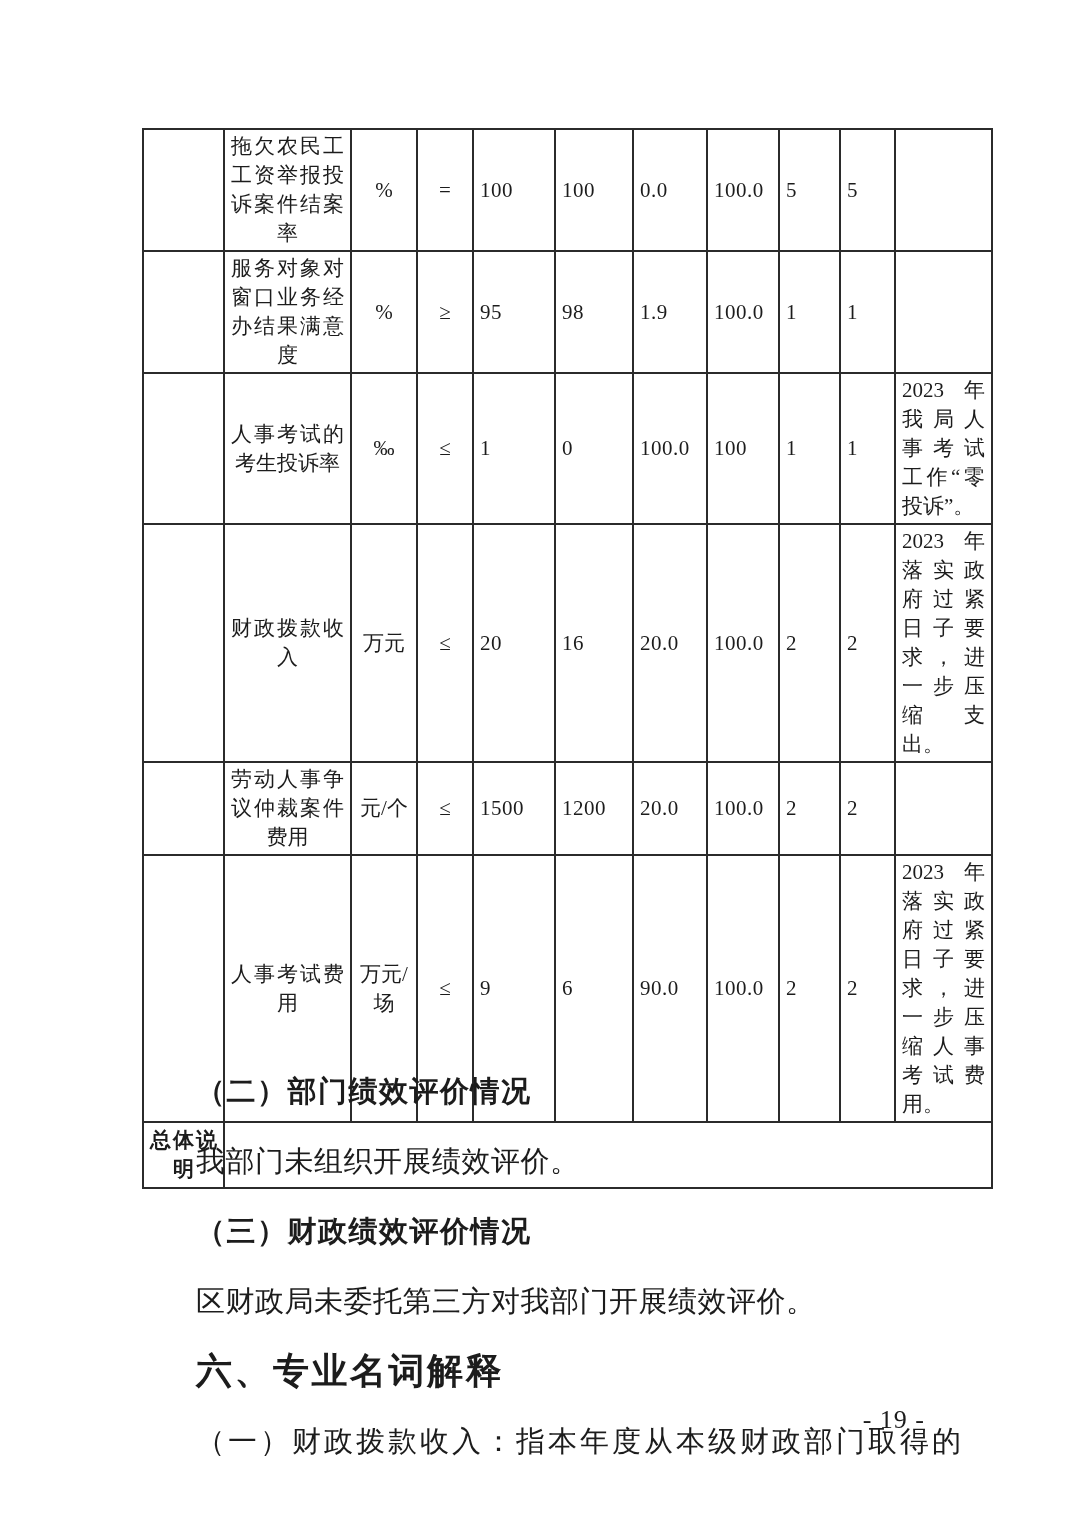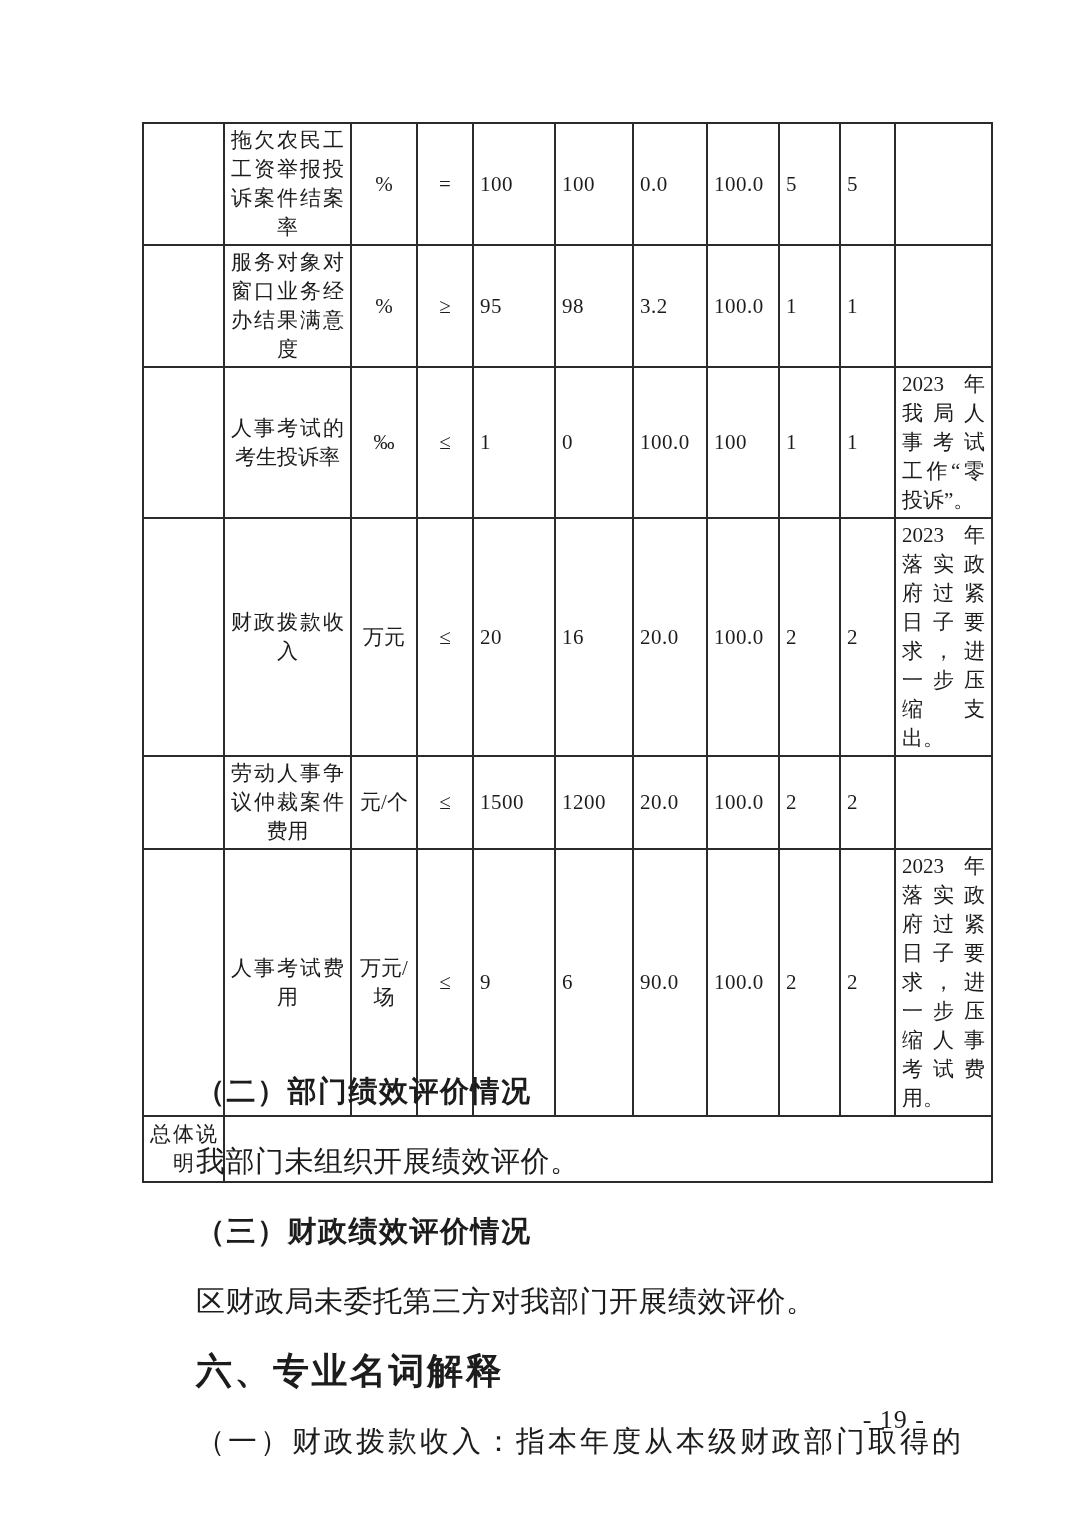--- a/index.html
+++ b/index.html
@@ -8,37 +8,38 @@
     width:1069px;
     height:1515px;
     background:#ffffff;
     font-family:"Liberation Serif","DejaVu Serif",serif;
     color:#1c1c1c;
     overflow:hidden;
   }
   table.perf{
     position:absolute;
     left:142px;
-    top:122px;
+    top:128px;
     width:849px;
     border-collapse:collapse;
     table-layout:fixed;
   }
   table.perf td{
     border:2px solid #2b2b2b;
     vertical-align:middle;
     font-size:21px;
     line-height:29px;
     padding:2px 6px;
     overflow:hidden;
   }
   td.cat{
     text-align:justify;
     text-align-last:center;
     padding:2px 10px;
+    font-weight:bold;
   }
   td.name{
     text-align:justify;
     text-align-last:center;
     padding:2px 5px;
   }
   td.num{
     text-align:left;
     font-size:22px;
     letter-spacing:0.5px;
@@ -133,21 +134,21 @@
         <td class="num">5</td>
         <td class="note"></td>
       </tr>
       <tr style="height:122px">
         <td class="cat"></td>
         <td class="name">服务对象对窗口业务经办结果满意度</td>
         <td class="unit">%</td>
         <td class="op">≥</td>
         <td class="num">95</td>
         <td class="num">98</td>
-        <td class="num">3.2</td>
+        <td class="num">1.9</td>
         <td class="num">100.0</td>
         <td class="num">1</td>
         <td class="num">1</td>
         <td class="note"></td>
       </tr>
       <tr style="height:140px">
         <td class="cat"></td>
         <td class="name">人事考试的考生投诉率</td>
         <td class="unit">‰</td>
         <td class="op">≤</td>

